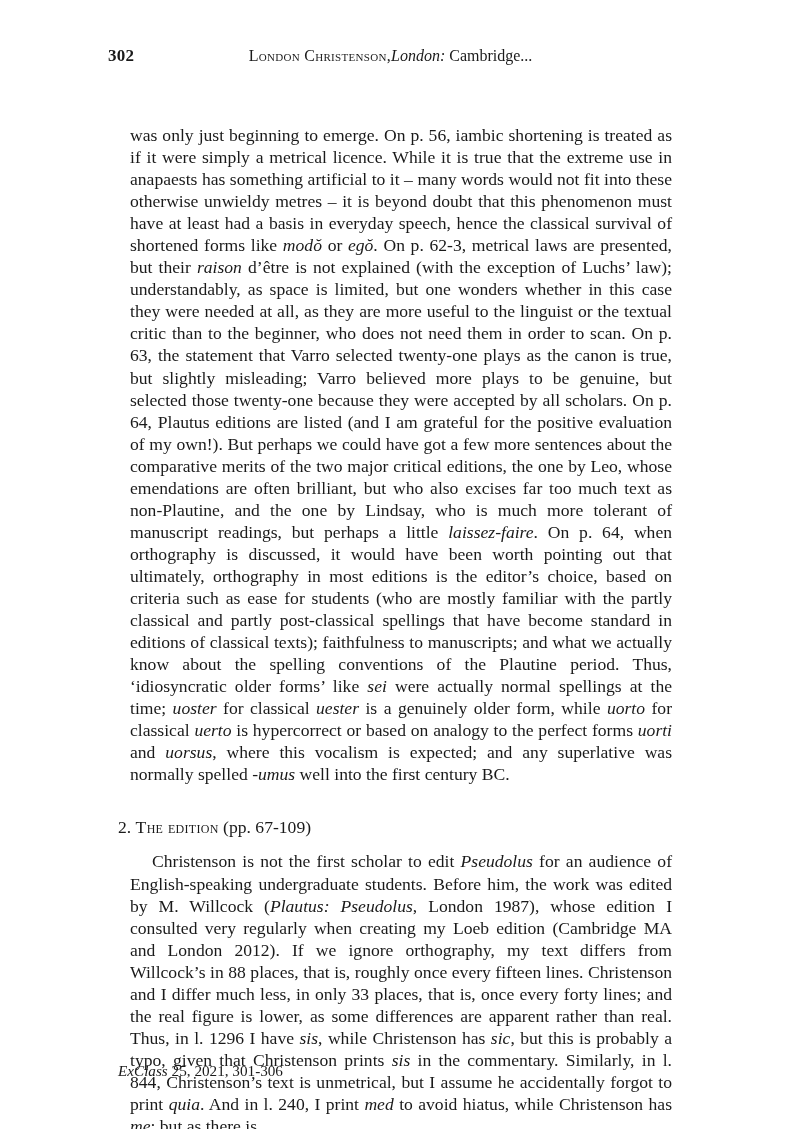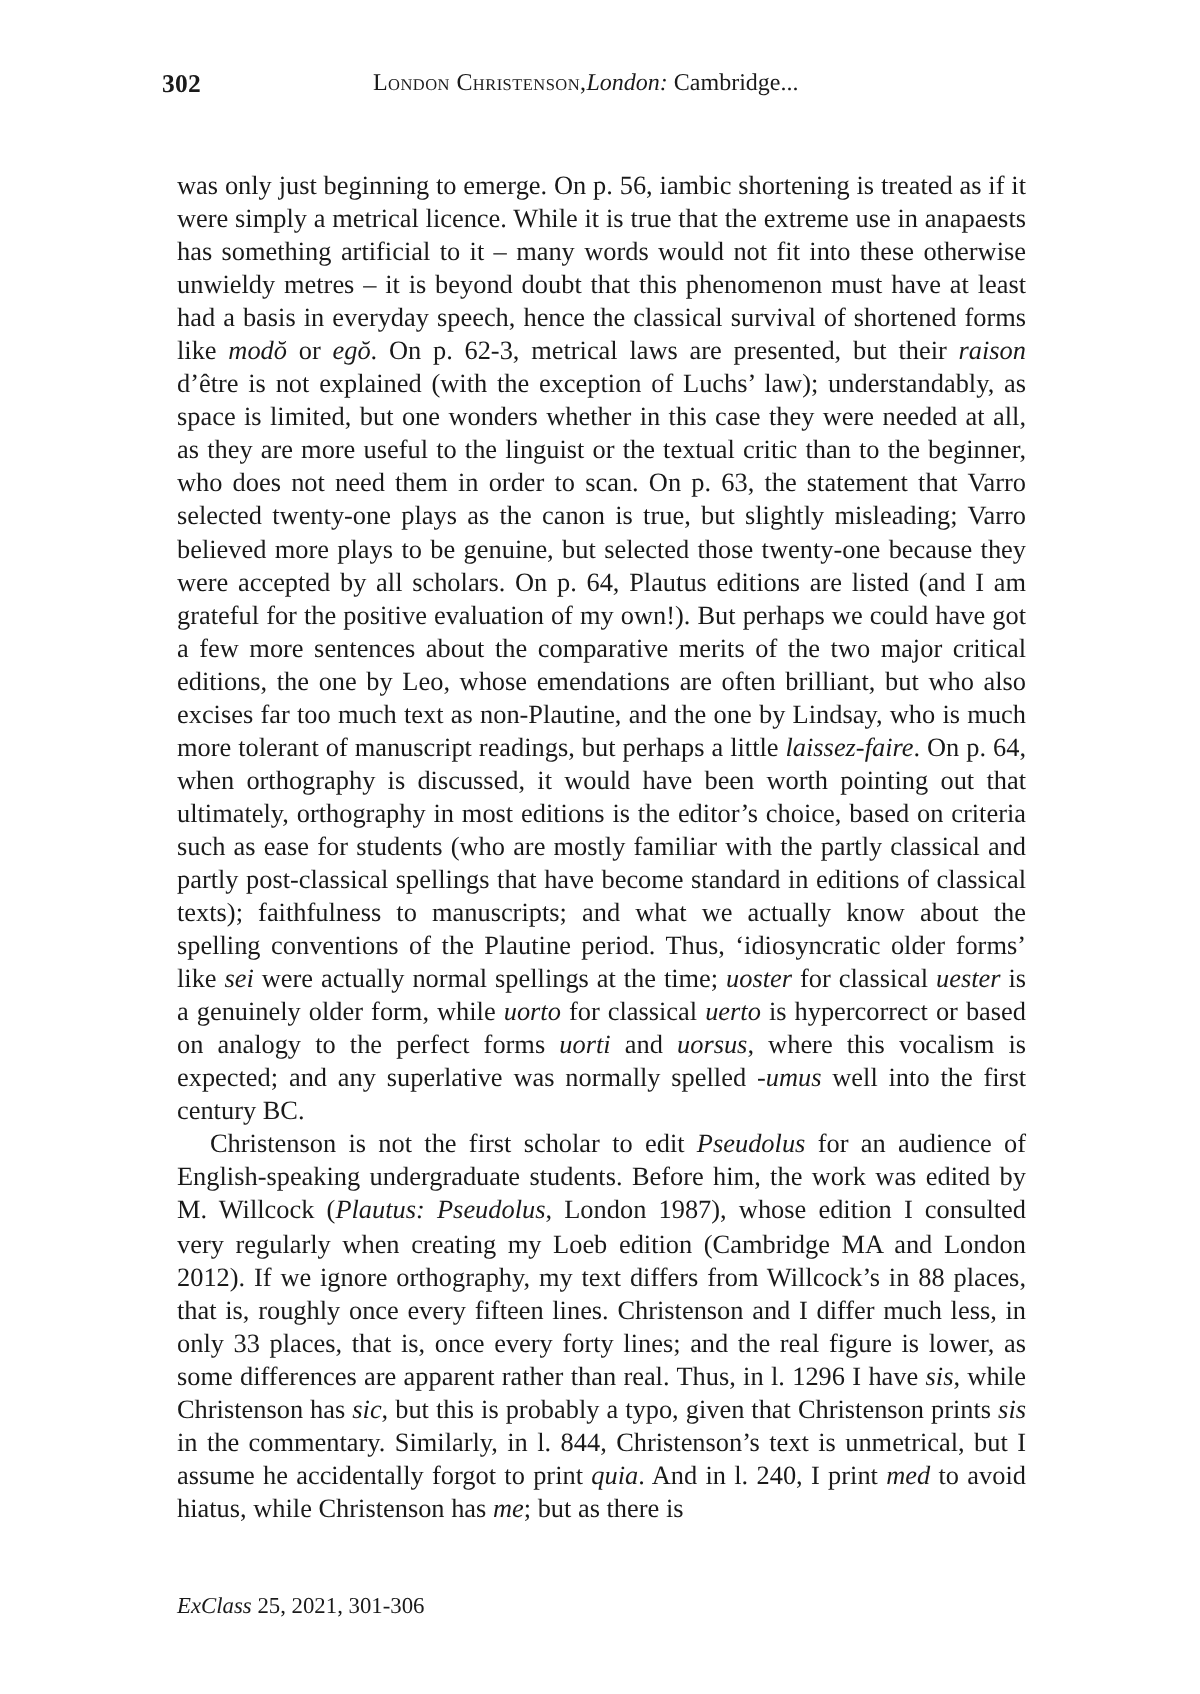--- a/index.html
+++ b/index.html
@@ -51,21 +51,21 @@
   .ital { font-style: italic; }
 
   
   .text-column {
     position: absolute;
     top: 112px;
     left: 118px;
     width: 566px;
   }
   p.body-par {
-    margin: 0;
+    margin: 12px;
     font-size: 17.6px;
     line-height: 22.05px;
     text-align: justify;
     text-justify: inter-word;
     hyphens: none;
     -webkit-hyphens: none;
   }
   p.body-par.indent { text-indent: 22px; }
 
   .section-head {
@@ -108,20 +108,21 @@
 
   <div class="running-header">
     <span class="folio">302</span>
     <div class="header-title"><span class="smallcaps">London Christenson,</span><span class="ital">London:</span><span> Cambridge...</span></div>
   </div>
 
   <div class="text-column">
 
     <p class="body-par"><span>was only just beginning to emerge. On p. 56, iambic shortening is treated as if it were simply a metrical licence. While it is true that the extreme use in anapaests has something artificial to it – many words would not fit into these otherwise unwieldy metres – it is beyond doubt that this phenomenon must have at least had a basis in everyday speech, hence the classical survival of shortened forms like </span><span class="ital">modŏ</span><span> or </span><span class="ital">egŏ</span><span>. On p. 62-3, metrical laws are presented, but their </span><span class="ital">raison</span><span> d’être is not explained (with the exception of Luchs’ law); understandably, as space is limited, but one wonders whether in this case they were needed at all, as they are more useful to the linguist or the textual critic than to the beginner, who does not need them in order to scan. On p. 63, the statement that Varro selected twenty-one plays as the canon is true, but slightly misleading; Varro believed more plays to be genuine, but selected those twenty-one because they were accepted by all scholars. On p. 64, Plautus editions are listed (and I am grateful for the positive evaluation of my own!). But perhaps we could have got a few more sentences about the comparative merits of the two major critical editions, the one by Leo, whose emendations are often brilliant, but who also excises far too much text as non-Plautine, and the one by Lindsay, who is much more tolerant of manuscript readings, but perhaps a little </span><span class="ital">laissez-faire</span><span>. On p. 64, when orthography is discussed, it would have been worth pointing out that ultimately, orthography in most editions is the editor’s choice, based on criteria such as ease for students (who are mostly familiar with the partly classical and partly post-classical spellings that have become standard in editions of classical texts); faithfulness to manuscripts; and what we actually know about the spelling conventions of the Plautine period. Thus, ‘idiosyncratic older forms’ like </span><span class="ital">sei</span><span> were actually normal spellings at the time; </span><span class="ital">uoster</span><span> for classical </span><span class="ital">uester</span><span> is a genuinely older form, while </span><span class="ital">uorto</span><span> for classical </span><span class="ital">uerto</span><span> is hypercorrect or based on analogy to the perfect forms </span><span class="ital">uorti</span><span> and </span><span class="ital">uorsus</span><span>, where this vocalism is expected; and any superlative was normally spelled </span><span class="ital">-umus</span><span> well into the first century BC.</span></p>
 
+    <p class="section-head"><span>2. </span><span class="smallcaps">The edition</span><span> (pp. 67-109)</span></p>
 
     <p class="body-par indent"><span>Christenson is not the first scholar to edit </span><span class="ital">Pseudolus</span><span> for an audience of English-speaking undergraduate students. Before him, the work was edited by M. Willcock (</span><span class="ital">Plautus: Pseudolus</span><span>, London 1987), whose edition I consulted very regularly when creating my Loeb edition (Cambridge MA and London 2012). If we ignore orthography, my text differs from Willcock’s in 88 places, that is, roughly once every fifteen lines. Christenson and I differ much less, in only 33 places, that is, once every forty lines; and the real figure is lower, as some differences are apparent rather than real. Thus, in l. 1296 I have </span><span class="ital">sis</span><span>, while Christenson has </span><span class="ital">sic</span><span>, but this is probably a typo, given that Christenson prints </span><span class="ital">sis</span><span> in the commentary. Similarly, in l. 844, Christenson’s text is unmetrical, but I assume he accidentally forgot to print </span><span class="ital">quia</span><span>. And in l. 240, I print </span><span class="ital">med</span><span> to avoid hiatus, while Christenson has </span><span class="ital">me</span><span>; but as there is</span></p>
 
   </div>
 
   <div class="footer">
     <span class="footer-left"><span class="ital">ExClass</span><span> 25, 2021, 301-306</span></span>
   </div>
 
 </div>

